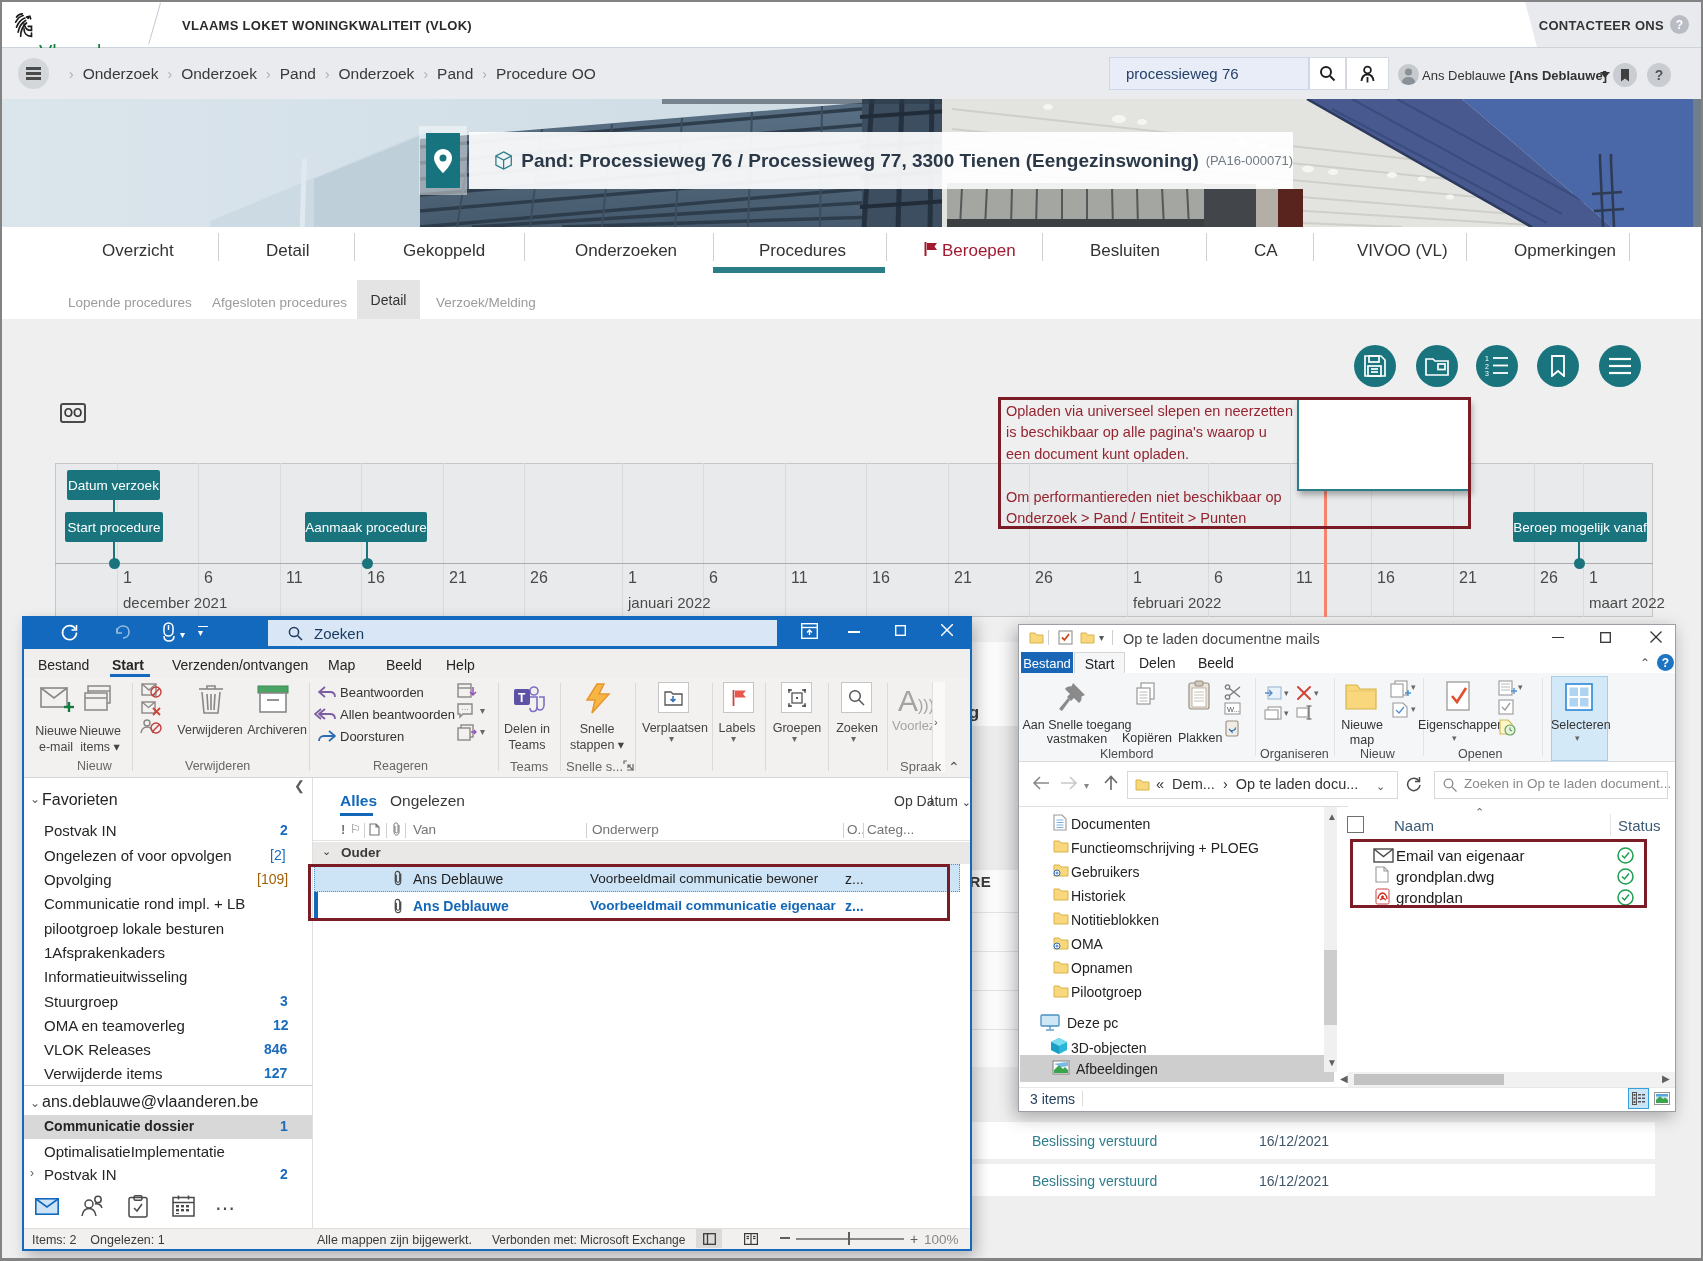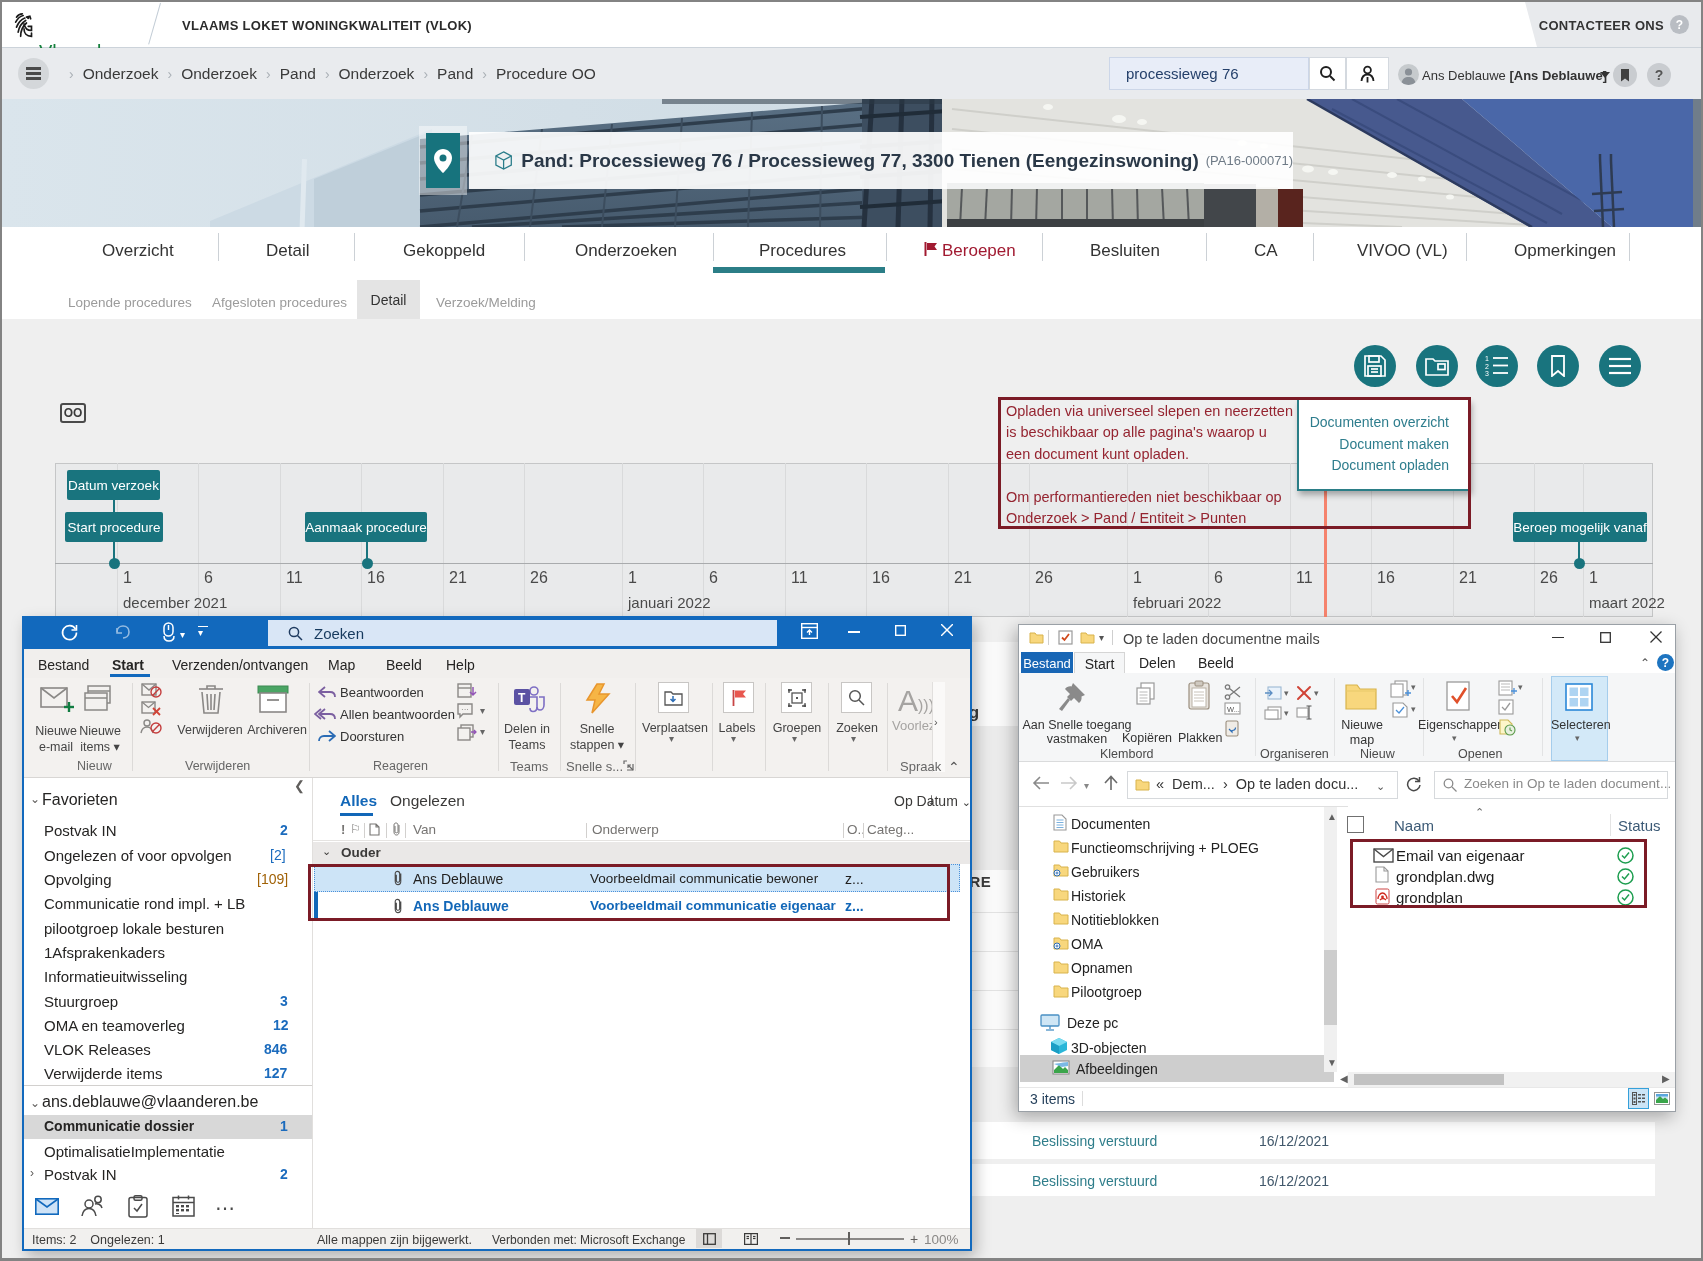--- a/index.html
+++ b/index.html
@@ -371,21 +371,20 @@
 <div class="a" style="left:360px;top:556px;width:11px;height:11px;border-radius:50%;background:#19747e;"></div>
 <div class="a" style="left:1572px;top:556px;width:11px;height:11px;border-radius:50%;background:#19747e;"></div>
 <div class="tl-chip" style="left:65px;top:468px;width:93px;height:30px;">Datum verzoek</div>
 <div class="tl-chip" style="left:63px;top:510px;width:98px;height:30px;">Start procedure</div>
 <div class="tl-chip" style="left:303px;top:510px;width:122px;height:30px;">Aanmaak procedure</div>
 <div class="tl-chip" style="left:1511px;top:510px;width:134px;height:30px;">Beroep mogelijk vanaf</div>
 
 <div class="a" style="left:1004px;top:399px;font-size:14.5px;color:#952430;line-height:21.4px;white-space:nowrap;">Opladen via universeel slepen en neerzetten<br>is beschikbaar op alle pagina's waarop u<br>een document kunt opladen.<br><br>Om performantiereden niet beschikbaar op<br>Onderzoek &gt; Pand / Entiteit &gt; Punten</div>
 
 <div class="a" style="left:1295px;top:397px;width:173px;height:92px;background:#fff;border-left:2px solid #2b7e87;border-bottom:2px solid #2b7e87;box-sizing:border-box;box-shadow:2px 4px 6px rgba(0,0,0,0.3);"></div>
-<div class="a" style="left:1247px;top:410px;width:200px;text-align:right;font-size:14px;color:#2e7d8d;line-height:21.5px;white-space:nowrap;">Documenten overzicht<br>Document maken<br>Document opladen</div>
 <div class="a" style="left:996px;top:395px;width:473px;height:132px;border:3px solid #7b1b26;box-sizing:border-box;"></div>
 
 <div class="a" style="left:20px;top:614px;width:950px;height:635px;background:#fff;border:2px solid #1269bd;box-sizing:border-box;box-shadow:4px 6px 14px rgba(0,0,0,0.25);"></div>
 <div class="a" style="left:20px;top:614px;width:950px;height:33px;background:#1269bd;"></div>
 <svg class="a" style="left:58px;top:621px;" width="19" height="19" viewBox="0 0 19 19">
       <g fill="none" stroke="#fff" stroke-width="1.6">
         <path d="M15.5 6 A7 7 0 1 0 16.5 9.5"></path>
         <path d="M16.5 2 V7 H11.5" stroke-width="1.6"></path>
       </g>
     </svg>

